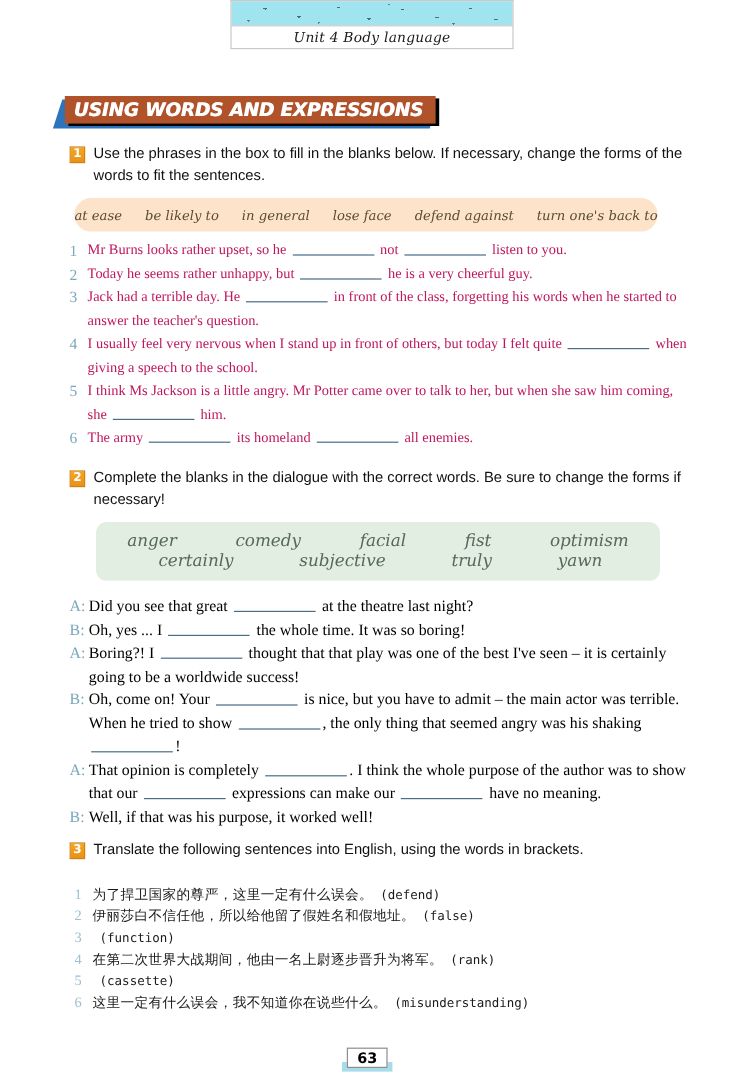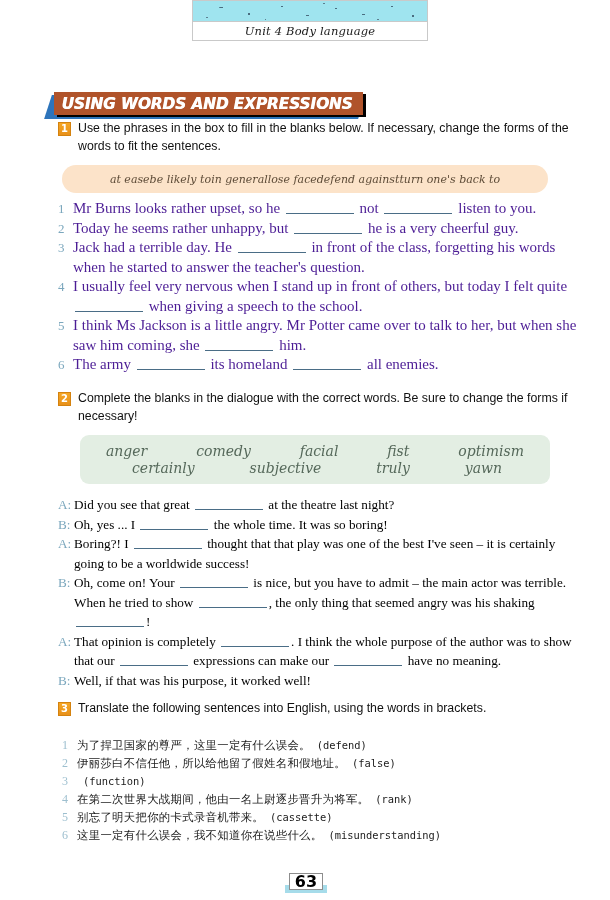--- a/index.html
+++ b/index.html
@@ -68,21 +68,20 @@
     letter-spacing: 0.2px;
   }
 
   
   .banner-wrap {
     position: absolute;
     left: 48px;
     top: 80px;
     width: 340px;
     height: 28px;
-    margin-top: 12px;
   }
   .banner-blue {
     position: absolute;
     left: 0px;
     top: 3px;
     width: 314px;
     height: 24px;
     background: #2d74bb;
     transform: skewX(-18deg);
   }
@@ -149,21 +148,21 @@
   .wordbox-peach {
     position: absolute;
     left: 62px;
     top: 165px;
     width: 486px;
     height: 28px;
     background: #fce3c9;
     border-radius: 14px;
     display: flex;
     align-items: center;
-    justify-content: center;
+    justify-content: space-between;
   }
   .wordbox-peach .w {
     font-family: "DejaVu Serif", serif;
     font-style: italic;
     font-size: 11px;
     color: #5c4a36;
     white-space: nowrap;
   }
 
   .wordbox-green {
@@ -210,23 +209,23 @@
     width: 15px;
     text-align: left;
     font-family: "Liberation Serif", serif;
     font-size: 13px;
     line-height: 19.5px;
     color: #7ba7bd;
   }
   .sitem .body {
     flex: 1 1 auto;
     font-family: "Liberation Serif", serif;
-    font-size: 15px;
+    font-size: 12px;
     line-height: 19.5px;
-    color: #4c1d95;
+    color: #be185d;
   }
   .blank {
     display: inline-block;
     border-bottom: 1px solid #4a6d86;
     width: 68px;
     height: 12px;
     margin: 0 2px;
     vertical-align: -1px;
   }
 
@@ -308,21 +307,21 @@
     left: 0; top: 0;
     width: 34px;
     height: 17px;
     background: #ffffff;
     border: 1px solid #8d8d8d;
     display: flex;
     align-items: center;
     justify-content: center;
     font-family: "DejaVu Sans", sans-serif;
     font-weight: bold;
-    font-size: 16px;
+    font-size: 12px;
     color: #000000;
   }
 </style>
 </head>
 <body>
 
 <div class="page">
 
   <div class="header">
     <div class="header-band"></div>
@@ -446,21 +445,20 @@
         <span class="idx">3</span>
         <span class="brk">(function)</span>
       </div>
       <div class="citem">
         <span class="idx">4</span>
         <span class="zh">在第二次世界大战期间，他由一名上尉逐步晋升为将军。</span>
         <span class="brk">(rank)</span>
       </div>
       <div class="citem">
         <span class="idx">5</span>
-        <span class="zh">别忘了明天把你的卡式录音机带来。</span>
         <span class="brk">(cassette)</span>
       </div>
       <div class="citem">
         <span class="idx">6</span>
         <span class="zh">这里一定有什么误会，我不知道你在说些什么。</span>
         <span class="brk">(misunderstanding)</span>
       </div>
     </div>
 
   <div class="footer">

